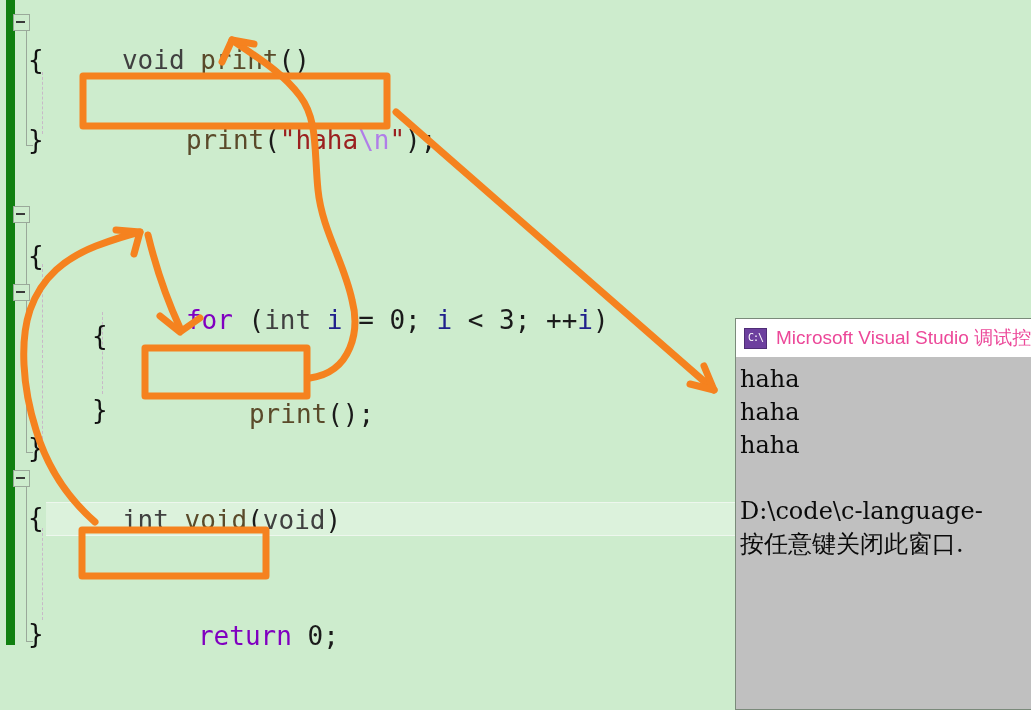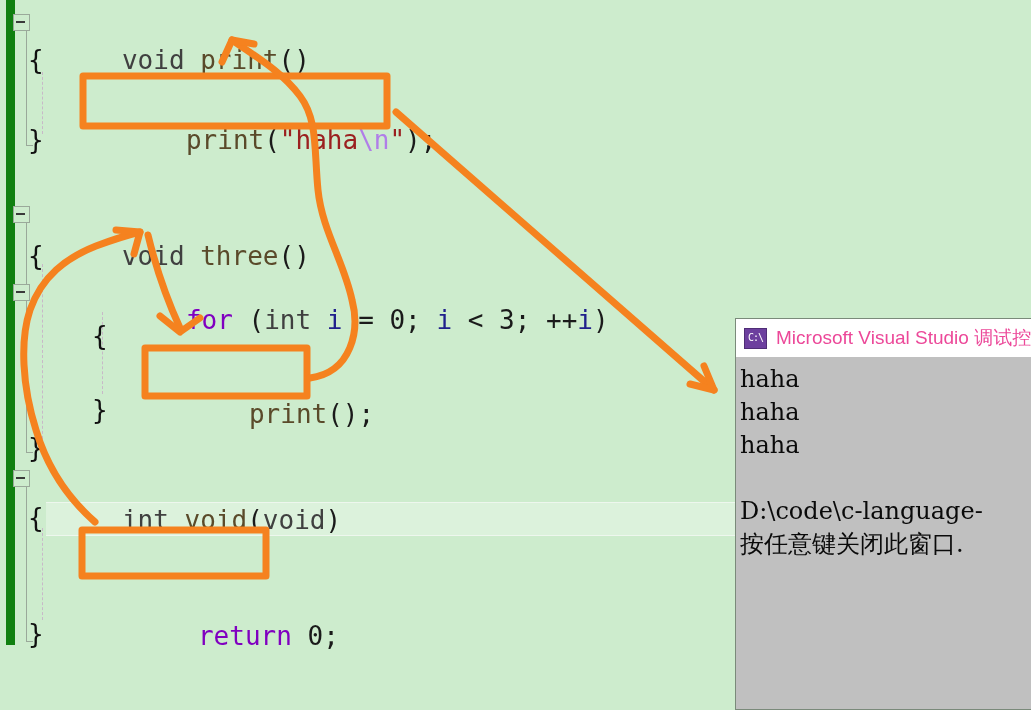--- a/index.html
+++ b/index.html
@@ -101,23 +101,20 @@
     </div>
 
     <div class="line brace" style="left:28px;top:40px;"><span>{</span></div>
 
     <div class="line" style="left:92px;top:80px;">
       <span class="fn">print</span><span class="pun">(</span><span class="str">"</span><span class="str">haha</span><span class="esc">\n</span><span class="str">"</span><span class="pun">);</span>
     </div>
 
     <div class="line brace" style="left:28px;top:120px;"><span>}</span></div>
 
-    <div class="line" style="left:28px;top:196px;">
-      <span class="kw">void</span><span> </span><span class="fn">three</span><span class="pun">()</span>
-    </div>
 
     <div class="line brace" style="left:28px;top:236px;"><span>{</span></div>
 
     <div class="line" style="left:92px;top:260px;">
       <span class="ctl">for</span><span class="pun"> (</span><span class="kw">int</span><span class="var"> i </span><span class="pun">= </span><span class="pun">0; </span><span class="var">i </span><span class="pun">&lt; </span><span class="pun">3; </span><span class="pun">++</span><span class="var">i</span><span class="pun">)</span>
     </div>
 
     <div class="line brace" style="left:92px;top:316px;"><span>{</span></div>
 
     <div class="line" style="left:155px;top:354px;">

